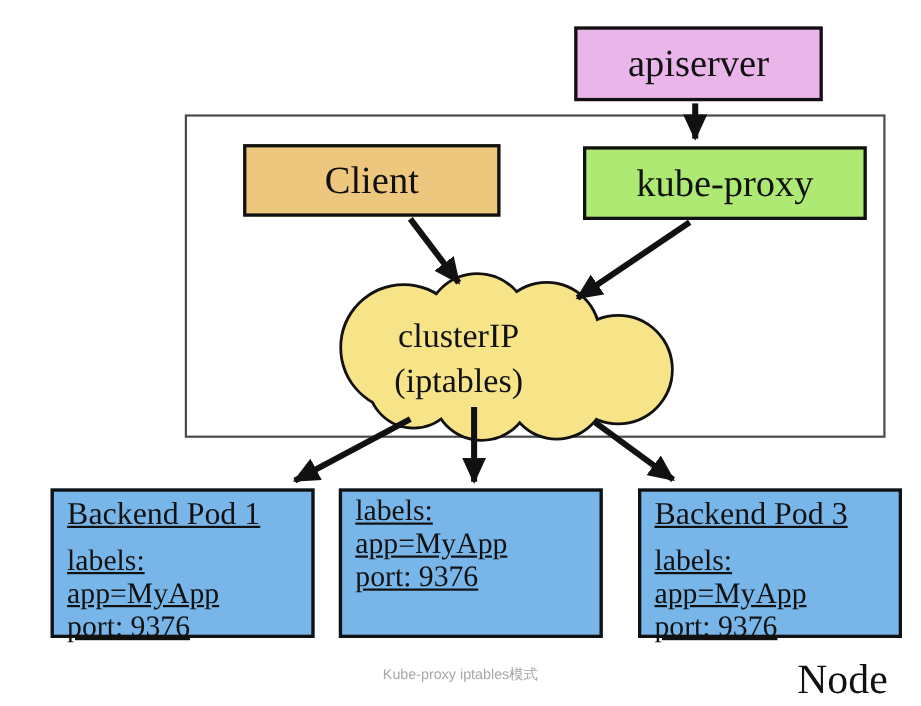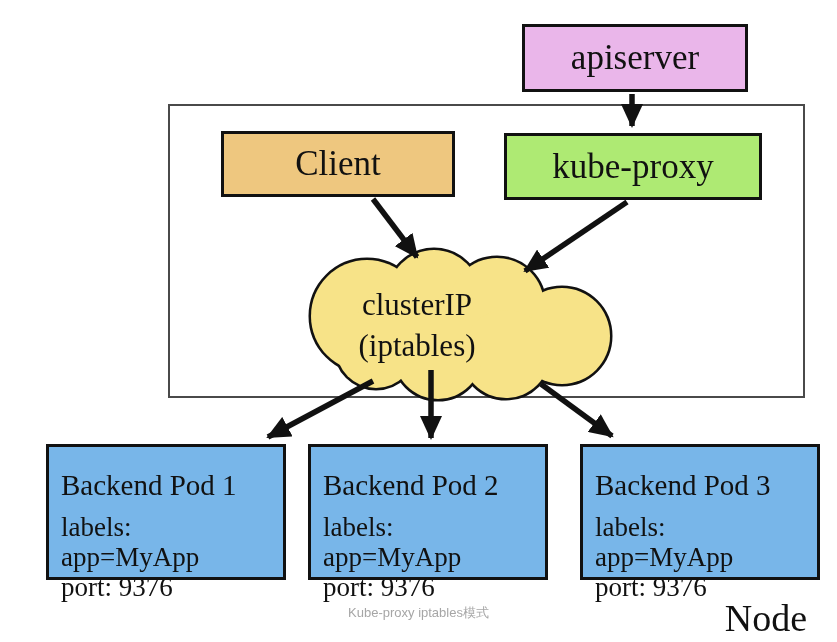--- a/index.html
+++ b/index.html
@@ -14,39 +14,40 @@
   .box{
     position:absolute;
     display:flex;align-items:center;justify-content:center;
     border:3px solid #111;
     font-size:35px;
     z-index:3;
     box-sizing:border-box;
   }
   .apiserver{left:522px;top:24px;width:226px;height:68px;background:#eab6ea;}
   .client{left:221px;top:131px;width:234px;height:66px;background:#eec77f;}
-  .kubeproxy{left:504px;top:133px;width:258px;height:67px;background:#aeea73;}
+  .kubeproxy{left:530px;top:133px;width:258px;height:67px;background:#aeea73;}
   .node-rect{
     position:absolute;left:168px;top:104px;width:637px;height:294px;
     border:2px solid #4a4a4a;background:#ffffff;z-index:1;box-sizing:border-box;
   }
   .node-label{
     position:absolute;right:30px;bottom:2px;
     font-size:38px;color:#111;z-index:2;margin-left:20px;
   }
   svg.layer{position:absolute;left:0;top:0;z-index:2;}
   .cloud-text{
     position:absolute;left:317px;top:284px;width:200px;
     text-align:center;font-size:31px;line-height:41px;z-index:3;
   }
   .pod{
     position:absolute;top:444px;width:240px;height:136px;
     background:#78b6e9;border:3px solid #111;
     z-index:3;box-sizing:border-box;
-    padding:20px 12px 0 12px;
+    padding:2px 12px 0 12px;
+    text-decoration:underline;
   }
   .pod-title{font-size:29px;margin:2px 0 10px 0;}
   .pod-line{font-size:27px;line-height:30px;}
   .pod1{left:46px;} .pod2{left:308px;} .pod3{left:580px;}
   .caption{
     position:absolute;left:0;top:604px;width:837px;
     text-align:center;
     font-family:"Liberation Sans", sans-serif;
     font-size:13px;color:#a6a6a6;z-index:3;
   }
@@ -114,21 +115,20 @@
     <div>(iptables)</div>
   </div>
 
   <div class="pod pod1">
     <div class="pod-title">Backend Pod 1</div>
     <div class="pod-line">labels: app=MyApp</div>
     <div class="pod-line">port: 9376</div>
   </div>
 
   <div class="pod pod2">
-    <div class="pod-title">Backend Pod 2</div>
     <div class="pod-line">labels: app=MyApp</div>
     <div class="pod-line">port: 9376</div>
   </div>
 
   <div class="pod pod3">
     <div class="pod-title">Backend Pod 3</div>
     <div class="pod-line">labels: app=MyApp</div>
     <div class="pod-line">port: 9376</div>
   </div>
 

